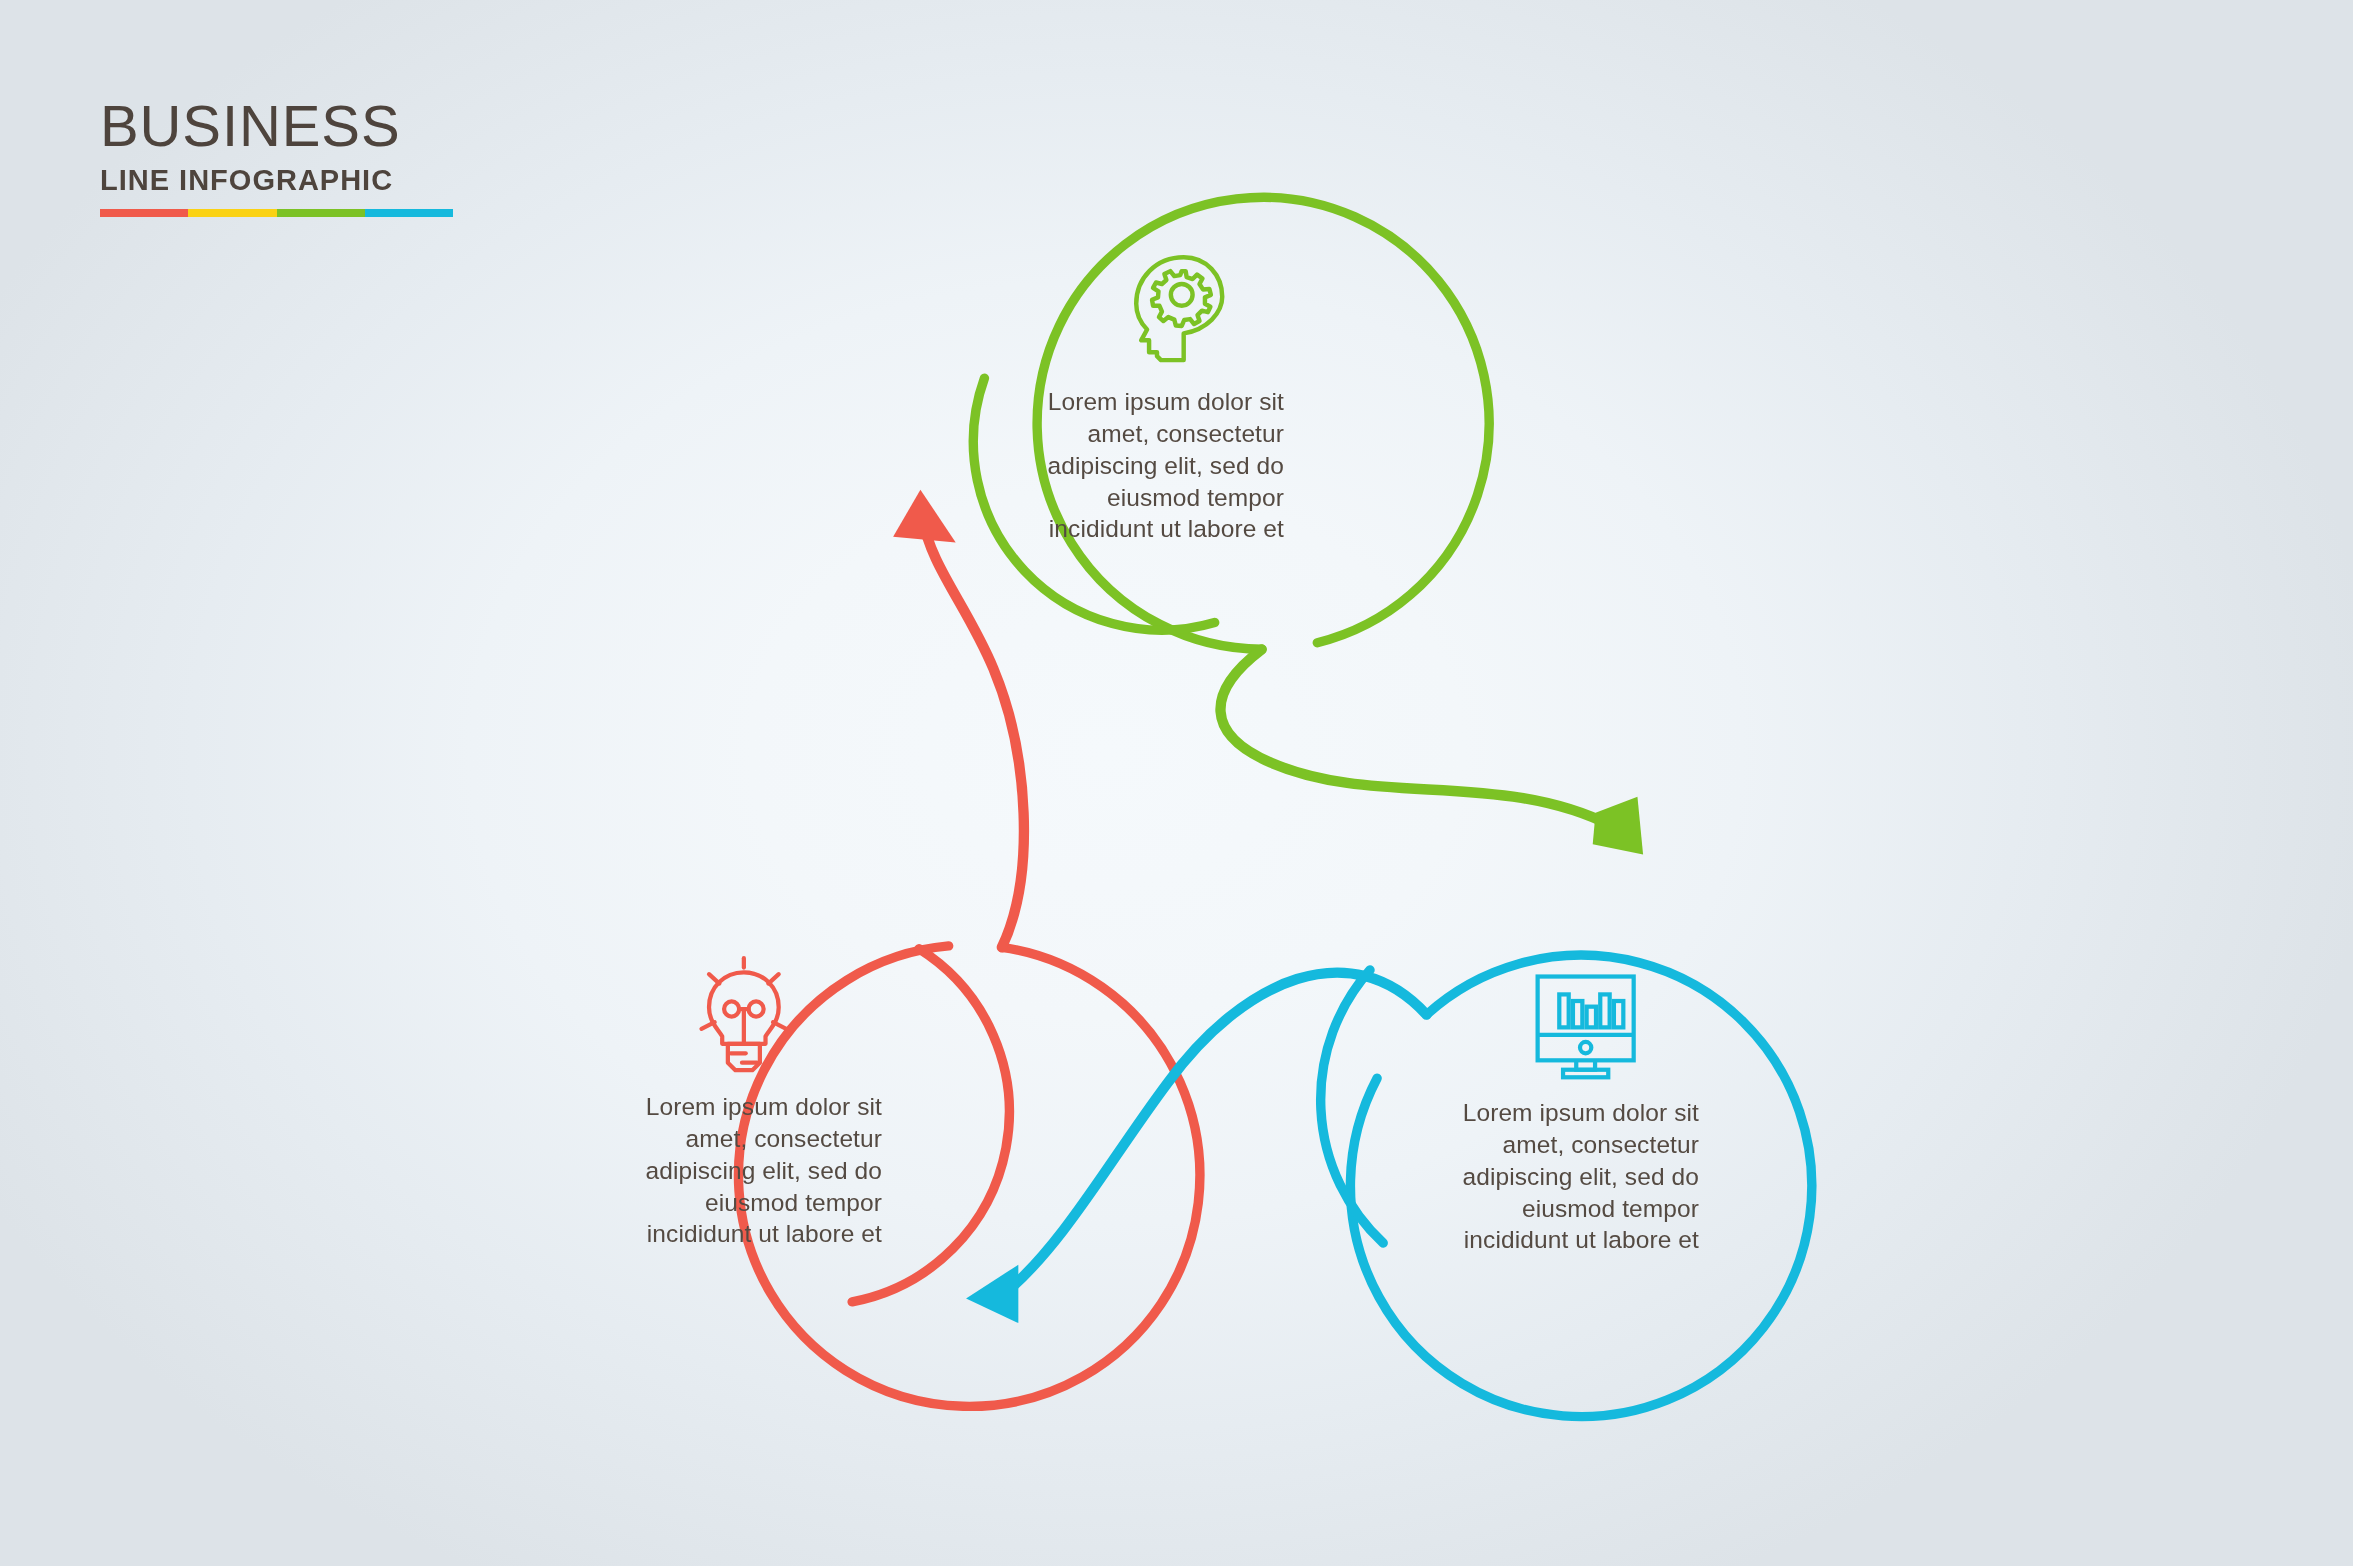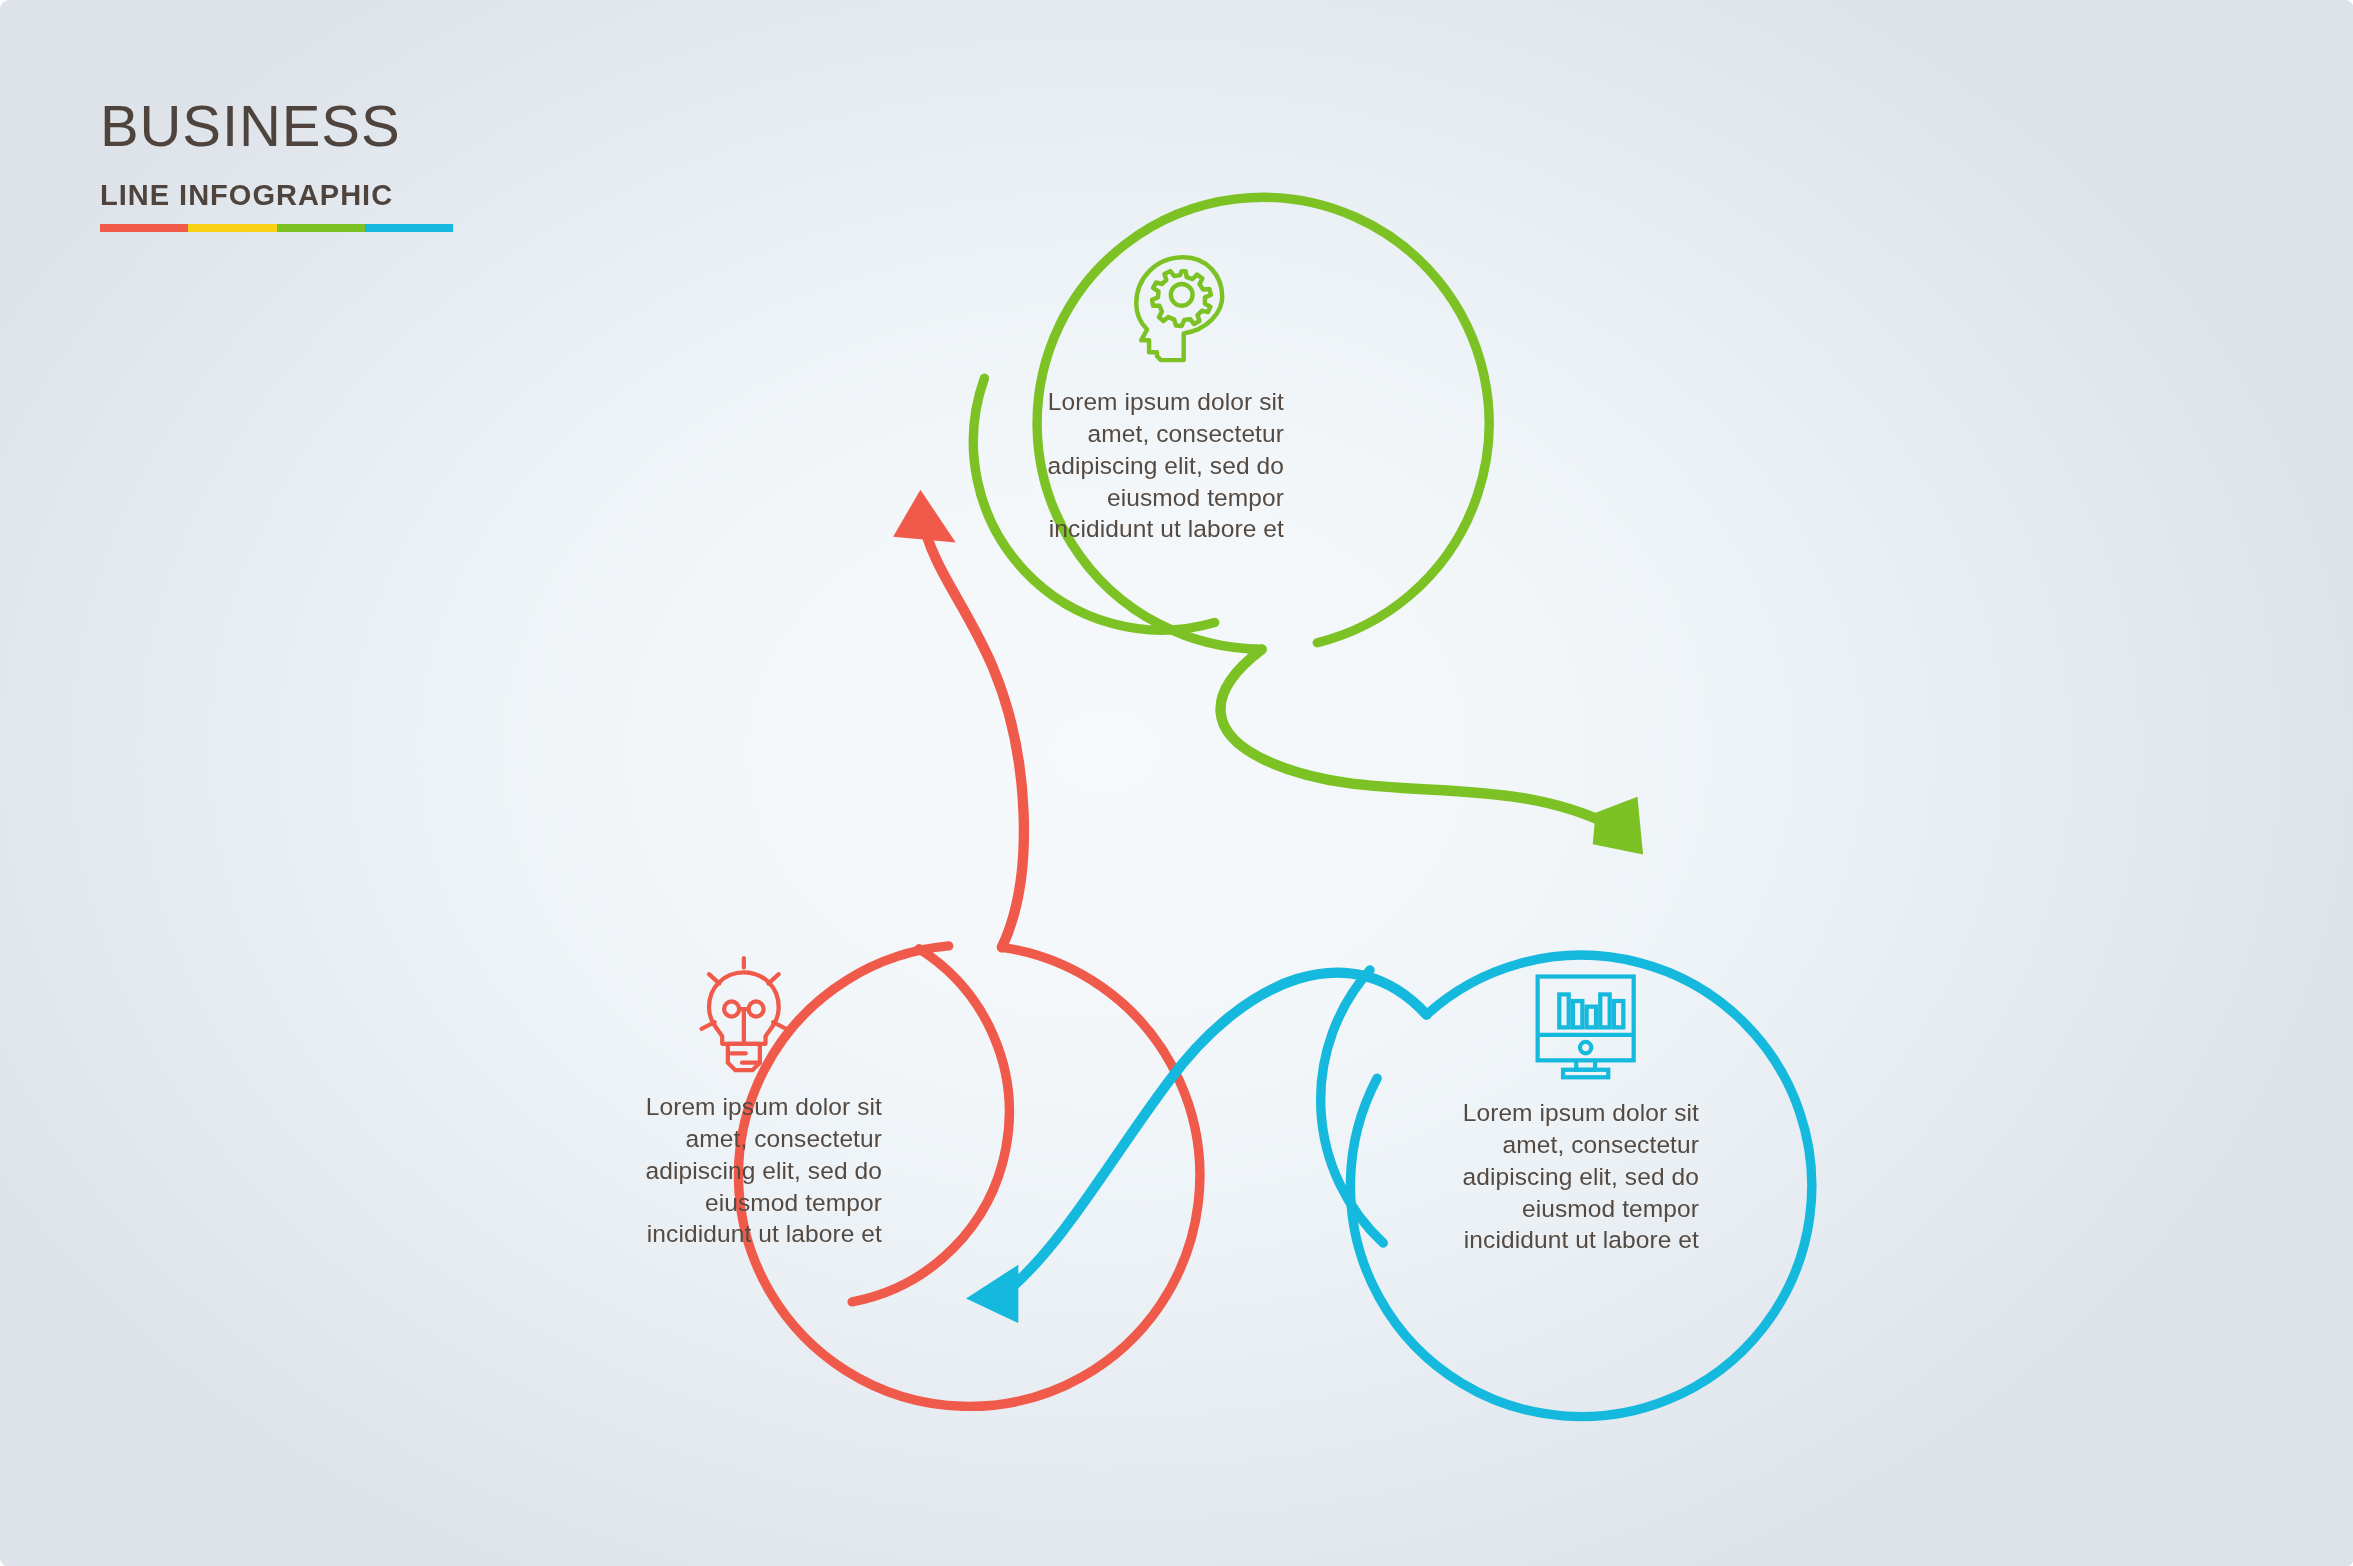--- a/index.html
+++ b/index.html
@@ -7,21 +7,20 @@
     width:2354px; height:1567px;
     overflow:hidden;
     font-family:"Liberation Sans", sans-serif;
   }
   #canvas {
     position:relative;
     width:2354px; height:1567px;
     background:
       radial-gradient(ellipse 1271px 942px at 47% 48%,
         #f5f9fc 0%, #f3f7fa 28%, #eef3f7 50%, #e6ecf1 72%, #dde3e8 100%);
-    border-radius: 9px;
   }
 
   
   #brand {
     position:absolute;
     left:100px; top:97px;
     width:367px;
   }
   #brand-title {
     font-size:58px;
@@ -30,21 +29,21 @@
     letter-spacing:0.9px;
     color:#4e443d;
     white-space:nowrap;
   }
   #brand-sub {
     font-size:29px;
     line-height:1.0;
     font-weight:700;
     letter-spacing:1px;
     color:#4e443d;
-    margin-top:26px;
+    margin-top:11px;
     white-space:nowrap;
   }
   #brand-bar {
     display:flex;
     margin-top:14px;
     width:353px;
     height:8px;
   }
   #brand-bar > span { flex:1 1 0; height:100%; display:block; }
 

